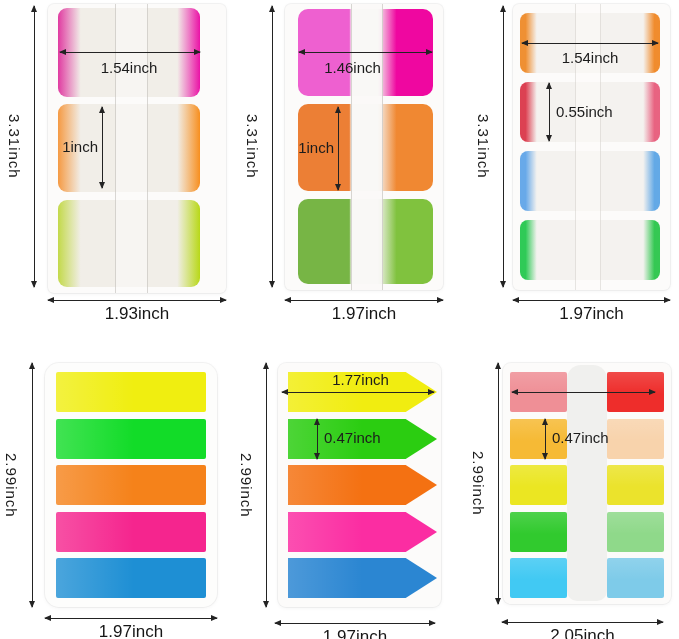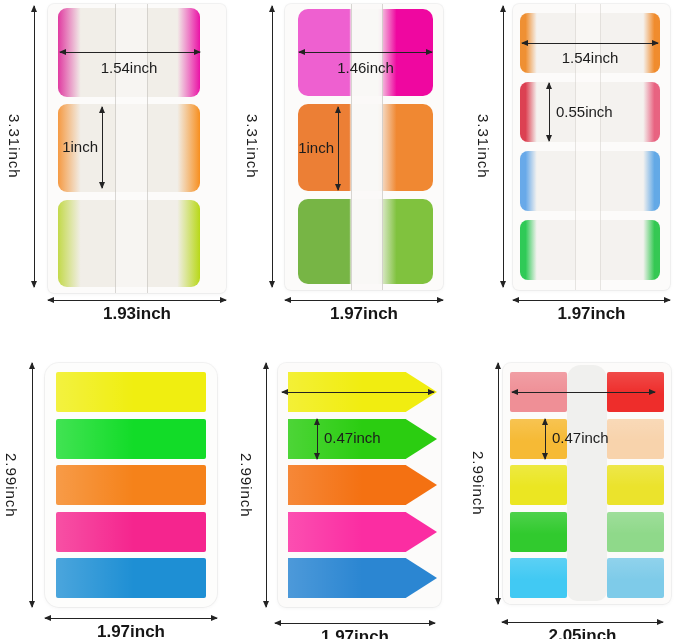--- a/index.html
+++ b/index.html
@@ -65,21 +65,21 @@
   .dim-h::after{content:"";position:absolute;right:-1px;top:-4px;
     border-top:3.4px solid transparent;border-bottom:3.4px solid transparent;border-left:7px solid #232323;}
   .dim-v{position:absolute;width:0;border-left:1.5px solid #232323;z-index:6;}
   .dim-v::before{content:"";position:absolute;top:-1px;left:-4px;
     border-left:3.4px solid transparent;border-right:3.4px solid transparent;border-bottom:7px solid #232323;}
   .dim-v::after{content:"";position:absolute;bottom:-1px;left:-4px;
     border-left:3.4px solid transparent;border-right:3.4px solid transparent;border-top:7px solid #232323;}
   .dim-label{position:absolute;font-size:15px;line-height:1.2;white-space:nowrap;z-index:7;color:#1c1c1c;}
   .side-wrap{position:absolute;display:flex;align-items:center;z-index:7;}
   .side-label{writing-mode:vertical-rl;font-size:15px;letter-spacing:1px;white-space:nowrap;color:#1c1c1c;}
-  .bottom-label{position:absolute;font-size:17px;font-weight:700;text-align:center;z-index:7;color:#161616;}
+  .bottom-label{position:absolute;font-size:17px;font-weight:400;text-align:center;z-index:7;color:#161616;}
 </style>
 </head>
 <body>
 
 <div class="stage">
 
   <div class="panel" style="left:0;top:0;width:230px;height:320px;">
     <div class="dim-v" style="left:34px;top:6px;height:281px;"></div>
     <div class="side-wrap" style="left:6px;top:6px;height:281px;">
       <span class="side-label">3.31inch</span>
@@ -102,21 +102,21 @@
     <div class="dim-v" style="left:42px;top:6px;height:281px;"></div>
     <div class="side-wrap" style="left:14px;top:6px;height:281px;">
       <span class="side-label">3.31inch</span>
     </div>
     <div class="pad" style="left:55px;top:4px;width:158px;height:286px;">
       <div class="p2-tab" style="left: 13px; top: 5px; width: 135px; height: 87px; --cl: #ee60d0; --cr: #ef07a0;"></div>
       <div class="p2-tab" style="left: 13px; top: 100px; width: 135px; height: 87px; --cl: #ec7f35; --cr: #f08832;"></div>
       <div class="p2-tab" style="left: 13px; top: 195px; width: 135px; height: 85px; --cl: #77b545; --cr: #80c23e;"></div>
       <div class="spine p2" style="left:66px;width:30px;"></div>
       <div class="dim-h" style="left:14px;top:48px;width:133px;"></div>
-      <div class="dim-label" style="left:13px;top:55px;width:135px;text-align:center;">1.46inch</div>
+      <div class="dim-label" style="left:0;top:55px;width:135px;text-align:center;">1.46inch</div>
       <div class="dim-v" style="left:53px;top:103px;height:83px;"></div>
       <div class="dim-label" style="left:6px;top:135px;width:43px;text-align:right;">1inch</div>
     </div>
     <div class="dim-h" style="left:55px;top:300px;width:158px;"></div>
     <div class="bottom-label" style="left:55px;top:304px;width:158px;">1.97inch</div>
   </div>
 
   <div class="panel" style="left:460px;top:0;width:219px;height:320px;">
     <div class="dim-v" style="left:43px;top:6px;height:281px;"></div>
     <div class="side-wrap" style="left:15px;top:6px;height:281px;">
@@ -158,20 +158,21 @@
     <div class="side-wrap" style="left:8px;top:43px;height:244px;">
       <span class="side-label">2.99inch</span>
     </div>
     <div class="pad" style="left:48px;top:43px;width:163px;height:244px;border-radius:8px;">
       <div class="p5-arrow" style="left: 10px; top: 9px; width: 149px; height: 40px; --c: #f1ed10;"></div>
       <div class="p5-arrow" style="left: 10px; top: 56px; width: 149px; height: 40px; --c: #2bcd11;"></div>
       <div class="p5-arrow" style="left: 10px; top: 102px; width: 149px; height: 40px; --c: #f47112;"></div>
       <div class="p5-arrow" style="left: 10px; top: 149px; width: 149px; height: 40px; --c: #fb2da2;"></div>
       <div class="p5-arrow" style="left: 10px; top: 195px; width: 149px; height: 40px; --c: #2b86d2;"></div>
       <div class="dim-h" style="left:4px;top:29px;width:152px;"></div>
+      <div class="dim-label" style="left:10px;top:8px;width:145px;text-align:center;">1.77inch</div>
       <div class="dim-v" style="left:39px;top:56px;height:40px;"></div>
       <div class="dim-label" style="left:46px;top:66px;">0.47inch</div>
     </div>
     <div class="dim-h" style="left:45px;top:303px;width:160px;"></div>
     <div class="bottom-label" style="left:45px;top:307px;width:160px;">1.97inch</div>
   </div>
 
   <div class="panel" style="left:460px;top:320px;width:219px;height:319px;">
     <div class="dim-v" style="left:38px;top:43px;height:241px;"></div>
     <div class="side-wrap" style="left:10px;top:43px;height:241px;">

